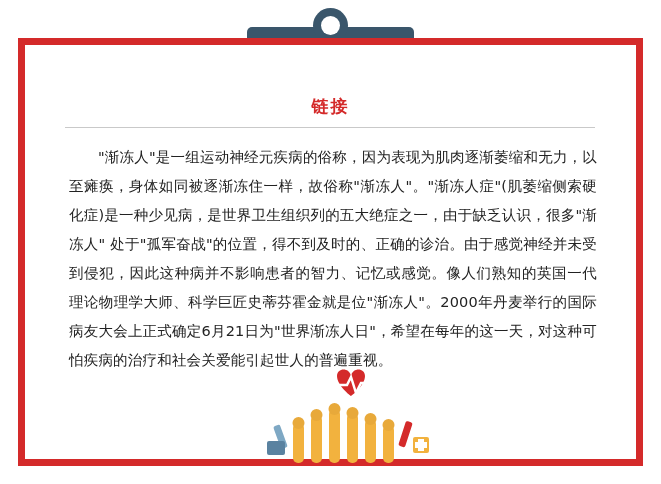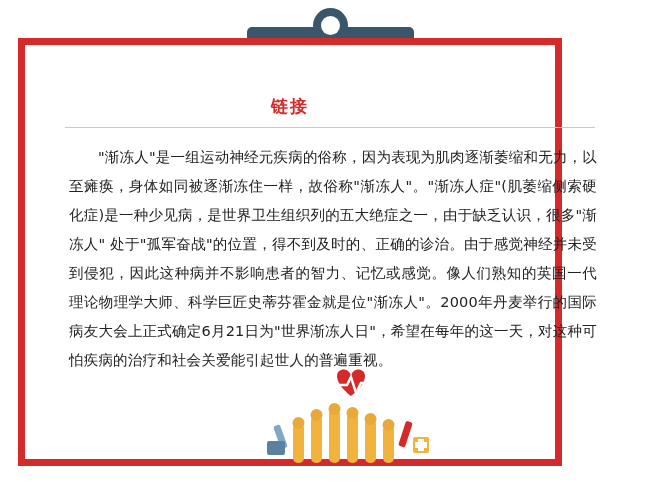--- a/index.html
+++ b/index.html
@@ -12,21 +12,21 @@
     background: #ffffff;
     font-family: "DejaVu Sans", "Liberation Sans", sans-serif;
     overflow: hidden;
   }
 
   
   .card {
     position: absolute;
     left: 18px;
     top: 38px;
-    width: 544px;
+    width: 625px;
     height: 428px;
     box-sizing: border-box;
     border: 7px solid #d42a2a;
     background: #ffffff;
   }
 
   
   .clip-wrap {
     position: absolute;
     left: 0;

